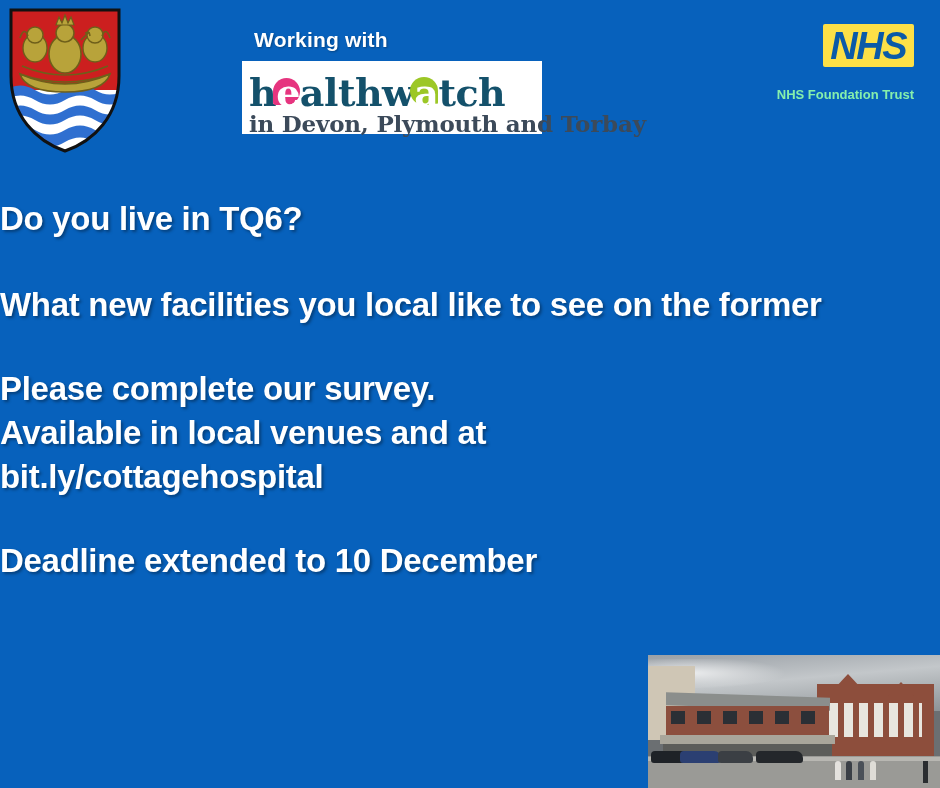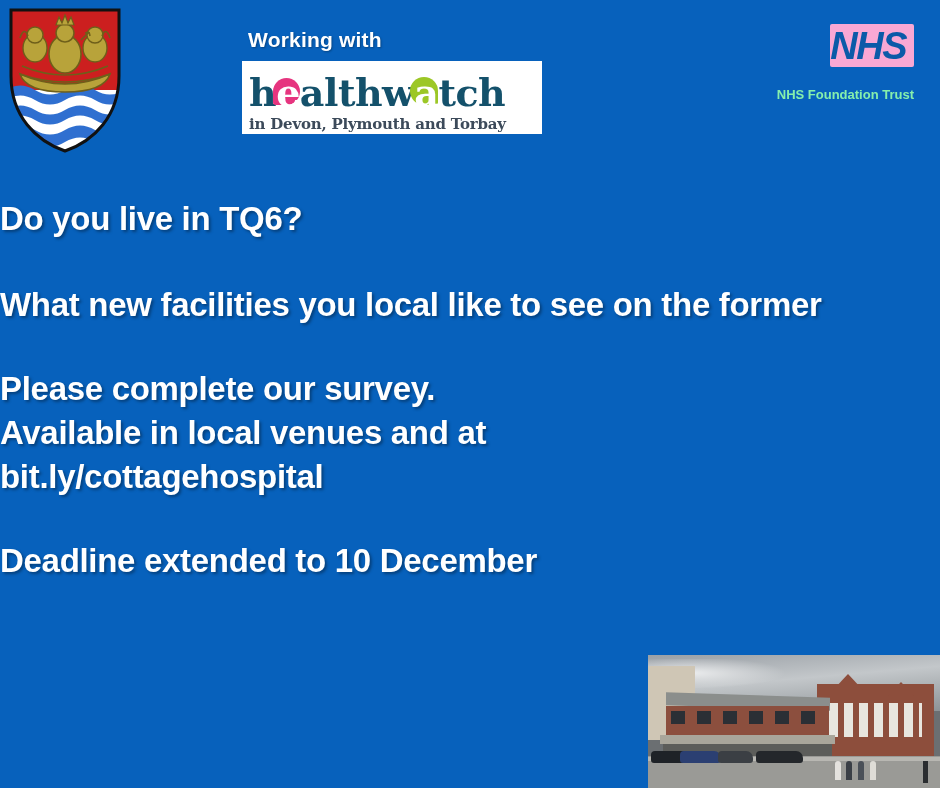--- a/index.html
+++ b/index.html
@@ -30,21 +30,21 @@
     position: absolute;
     left: 242px;
     top: 28px;
     width: 302px;
   }
   #working-with {
     color: #ffffff;
     font-size: 21px;
     font-weight: bold;
     letter-spacing: 0.2px;
-    margin-left: 6px;
+    margin-left: 12px;
     text-shadow: 1px 1px 2px rgba(0,0,0,0.30);
   }
   #hw-logo {
     margin-top: 9px;
     background: #ffffff;
     width: 300px;
     height: 73px;
     box-sizing: border-box;
     padding: 12px 7px 3px 7px;
     position: relative;
@@ -84,39 +84,39 @@
     top: 4px;
     width: 28px;
     height: 28px;
     border-radius: 50% 50% 10% 50%;
     background: #9cc726;
     z-index: -1;
   }
   #hw-strap {
     font-family: "DejaVu Serif", serif;
     font-weight: bold;
-    font-size: 15px;
+    font-size: 23px;
     line-height: 20px;
     color: #3c4a5a;
     letter-spacing: -0.2px;
     white-space: nowrap;
     margin-top: 1px;
   }
 
   
   #nhs-block {
     position: absolute;
     right: 26px;
     top: 24px;
     text-align: right;
   }
   #nhs-logo {
     display: inline-block;
-    background: #f9a8d4;
-    padding: 2px 8px 1px 0;
+    background: #fde047;
+    padding: 2px 8px 1px 7px;
     border-radius: 2px;
   }
   #nhs-logo span {
     font-family: "Liberation Sans", sans-serif;
     font-style: italic;
     font-weight: bold;
     font-size: 38px;
     line-height: 40px;
     color: #0b5aa8;
     letter-spacing: -1.5px;

